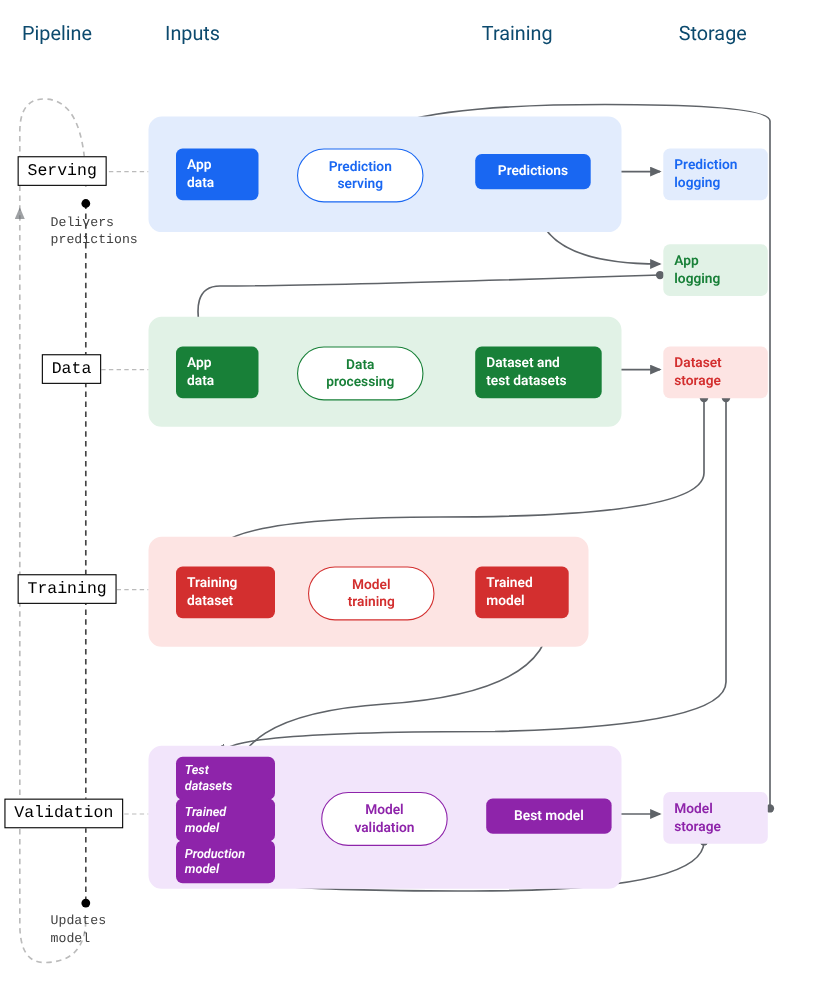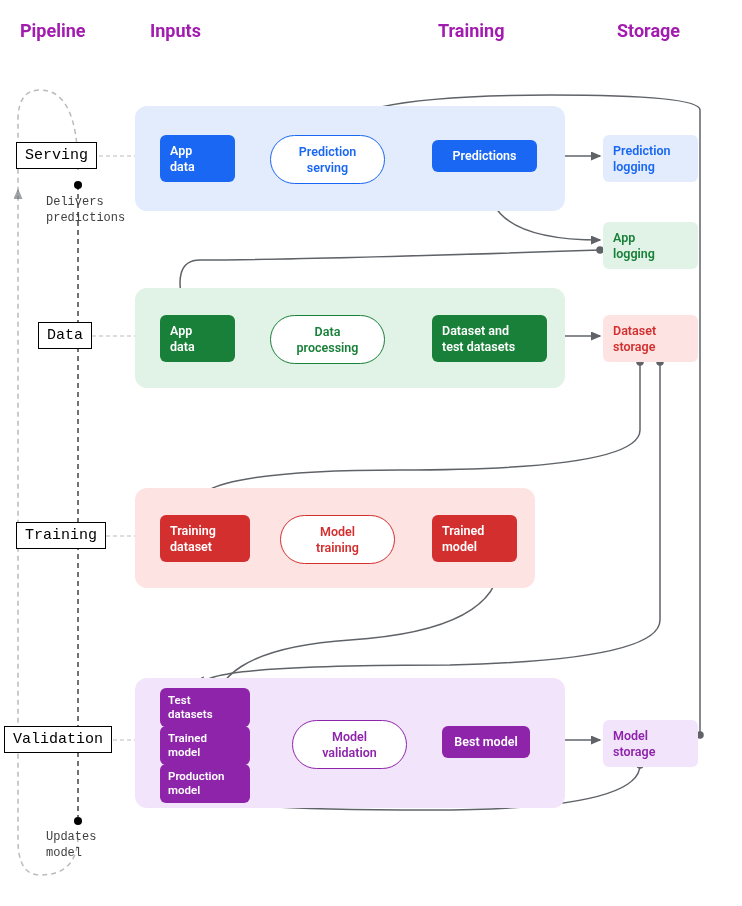--- a/index.html
+++ b/index.html
@@ -7,23 +7,23 @@
     font-family: -apple-system, BlinkMacSystemFont, "Segoe UI", Roboto, Helvetica, Arial, sans-serif;
     width: 742px;
     height: 906px;
     background: #fff;
     position: relative;
     overflow: hidden;
   }
   .col-header {
     position: absolute;
     top: 20px;
-    font-weight: 700;
+    font-weight: 400;
     font-size: 18px;
-    color: #a21caf;
+    color: #0c4a6e;
   }
   .row-label {
     position: absolute;
     font-family: ui-monospace, Menlo, Consolas, "Courier New", monospace;
     font-size: 15px;
     font-weight: 500;
     background: #fff;
     border: 1.5px solid #000;
     padding: 4px 8px;
   }
@@ -39,21 +39,21 @@
   .node {
     position: absolute;
     border-radius: 6px;
     font-size: 12.5px;
     font-weight: 600;
     padding: 8px 10px;
     line-height: 1.25;
     display: flex;
     align-items: center;
   }
-  .node.small { font-size: 11.5px; padding: 5px 8px; }
+  .node.small { font-size: 11.5px; padding: 5px 8px; font-style: italic; }
   .node.pill { border-radius: 999px; background:#fff; justify-content:center; text-align:center; }
 
   .blue-solid   { background:#1967f2; color:#fff; }
   .blue-outline { border:1.5px solid #1967f2; color:#1967f2; background:#fff; }
   .blue-store   { background:#e2ecfd; color:#1967f2; }
 
   .green-solid   { background:#188038; color:#fff; }
   .green-outline { border:1.5px solid #188038; color:#188038; background:#fff; }
   .green-store   { background:#e1f2e6; color:#188038; }
 
@@ -223,19 +223,19 @@
 model</span>
   </div>
 <div class="node purple-solid small" style="left:160px; top:764px; width:90px">
     <span style="white-space:pre">Production
 model</span>
   </div>
 <div class="node pill purple-outline" style="left:292px; top:720px; width:115px">
     <span style="white-space:pre">Model
 validation</span>
   </div>
-<div class="node purple-solid" style="left:442px; top:726px; width:88px; justify-content:center">
+<div class="node purple-solid" style="left:442px; top:726px; width:114px; justify-content:center">
     <span>Best model</span>
   </div>
 <div class="node purple-store" style="left:603px; top:720px; width:95px">
     <span style="white-space:pre">Model
 storage</span>
   </div>
 
 </body></html>

